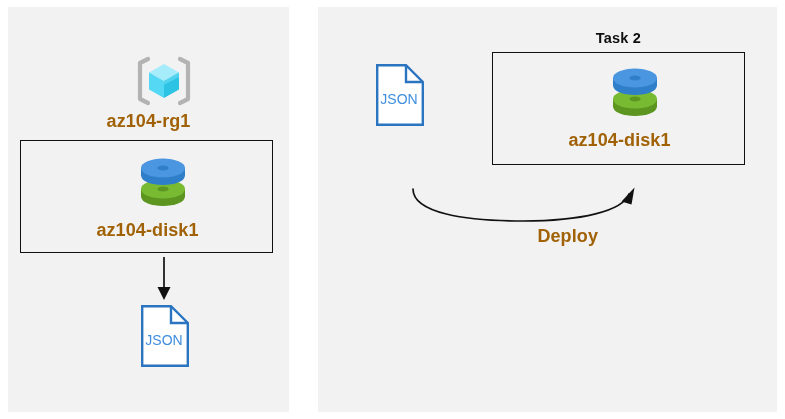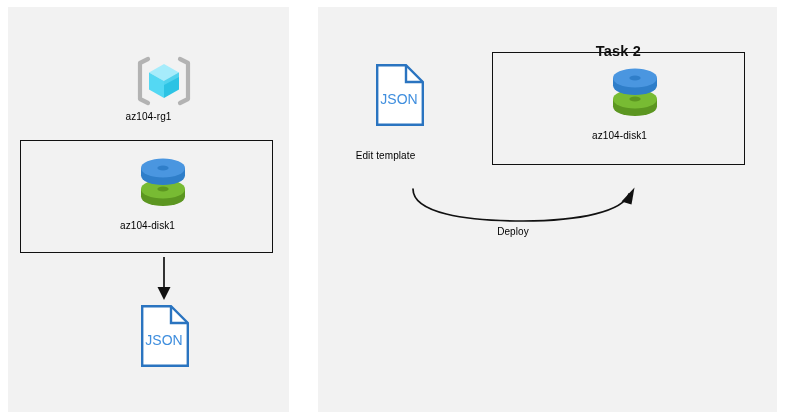--- a/index.html
+++ b/index.html
@@ -25,23 +25,23 @@
     position: absolute;
     font-size: 14.5px;
     font-weight: bold;
     color: #0f0f0f;
     letter-spacing: 0.2px;
     white-space: nowrap;
     text-align: center;
   }
   .node-label {
     position: absolute;
-    font-size: 10px;
-    font-weight: normal;
-    color: #000000;
+    font-size: 18px;
+    font-weight: bold;
+    color: #a16207;
     letter-spacing: 0.1px;
     white-space: nowrap;
     text-align: center;
   }
   .bordered-box {
     position: absolute;
     border: 1.6px solid #111111;
     background: transparent;
     box-sizing: border-box;
   }
@@ -108,31 +108,30 @@
       <path d="M1.2 1.2 L30 1.2 L46.8 18 L46.8 60.8 L1.2 60.8 Z" fill="#ffffff" stroke="#2a74c0" stroke-width="2.4" stroke-linejoin="miter"></path>
       <path d="M30 1.2 L30 18 L46.8 18" fill="none" stroke="#2a74c0" stroke-width="2.4"></path>
       <text x="23" y="40" font-family="'Liberation Sans', sans-serif" font-size="14" fill="#3f8ede" text-anchor="middle">JSON</text>
     </svg>
   </div>
 
 </div>
 
 <div class="panel" id="panel-right">
 
-  <div class="task-title" style="left:174px; top:23px; width:253px;margin-top:13px;">Task 2</div>
+  <div class="task-title" style="left:174px; top:23px; width:253px;">Task 2</div>
 
   <div class="icon-wrap" style="left:43px; top:57px;">
     <svg width="48" height="62" viewBox="0 0 48 62">
       <path d="M1.2 1.2 L30 1.2 L46.8 18 L46.8 60.8 L1.2 60.8 Z" fill="#ffffff" stroke="#2a74c0" stroke-width="2.4" stroke-linejoin="miter"></path>
       <path d="M30 1.2 L30 18 L46.8 18" fill="none" stroke="#2a74c0" stroke-width="2.4"></path>
       <text x="23" y="40" font-family="'Liberation Sans', sans-serif" font-size="14" fill="#3f8ede" text-anchor="middle">JSON</text>
     </svg>
   </div>
 
-  <div class="node-label" style="left:0; top:143px; width:135px;">Edit template</div>
 
   <div class="bordered-box" style="left:174px; top:45px; width:253px; height:113px;">
 
     <div class="icon-wrap" style="left:99px; top:13px;">
       <svg width="56" height="57" viewBox="0 0 56 57">
         <ellipse cx="28" cy="40.5" rx="22" ry="9.5" fill="#5c9621"></ellipse>
         <rect x="6" y="33" width="44" height="7.5" fill="#5c9621"></rect>
         <ellipse cx="28" cy="33" rx="22" ry="9.5" fill="#78bb33"></ellipse>
         <ellipse cx="28" cy="33" rx="5.6" ry="2.4" fill="#5c9621"></ellipse>
         <ellipse cx="28" cy="19.5" rx="22" ry="9.5" fill="#2f7ec9"></ellipse>
@@ -145,14 +144,14 @@
     <div class="node-label" style="left:0; top:77px; width:253px;">az104-disk1</div>
   </div>
 
   <div class="icon-wrap" style="left:72px; top:178px;">
     <svg width="240" height="42" viewBox="0 0 240 42">
       <path d="M8 4 C 8 28, 60 36, 118 36 C 176 36, 218 26, 224 9" fill="none" stroke="#111111" stroke-width="1.7" stroke-linecap="round"></path>
       <path d="M216.5 16.5 L229.5 2.5 L226.5 19.5 Z" fill="#111111"></path>
     </svg>
   </div>
 
-  <div class="node-label" style="left:110px; top:219px; width:170px;">Deploy</div>
+  <div class="node-label" style="left:110px; top:219px; width:170px;text-align:right;">Deploy</div>
 </div>
 
 </body></html>

